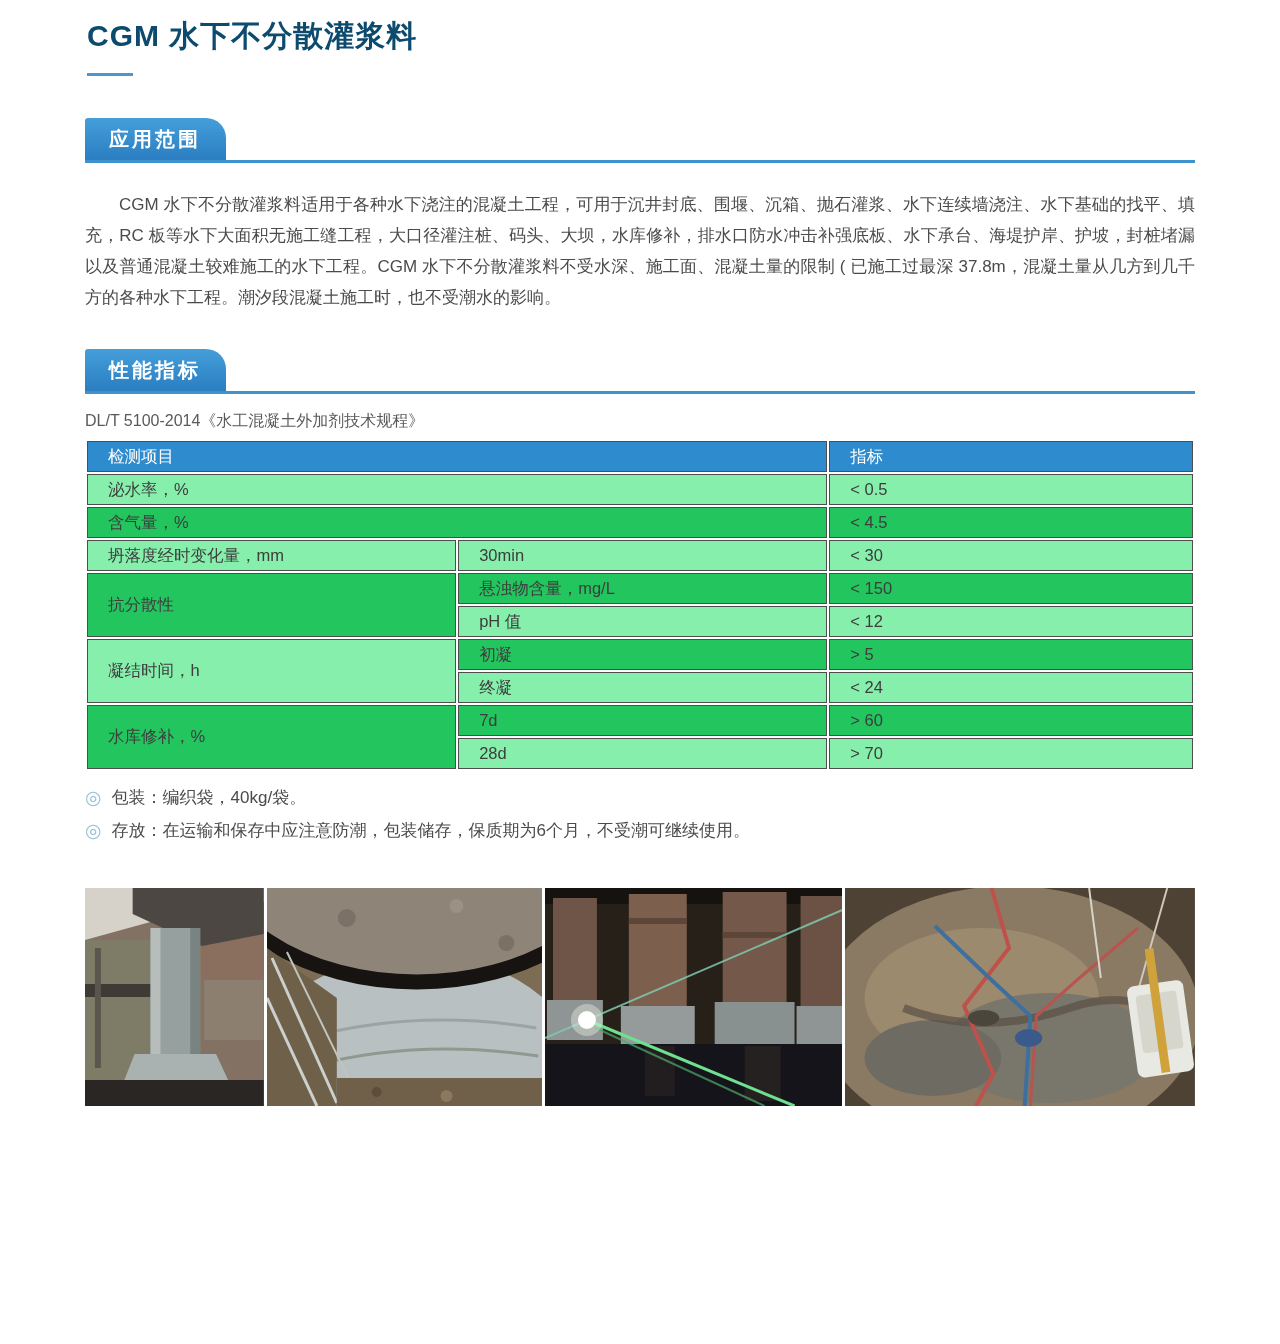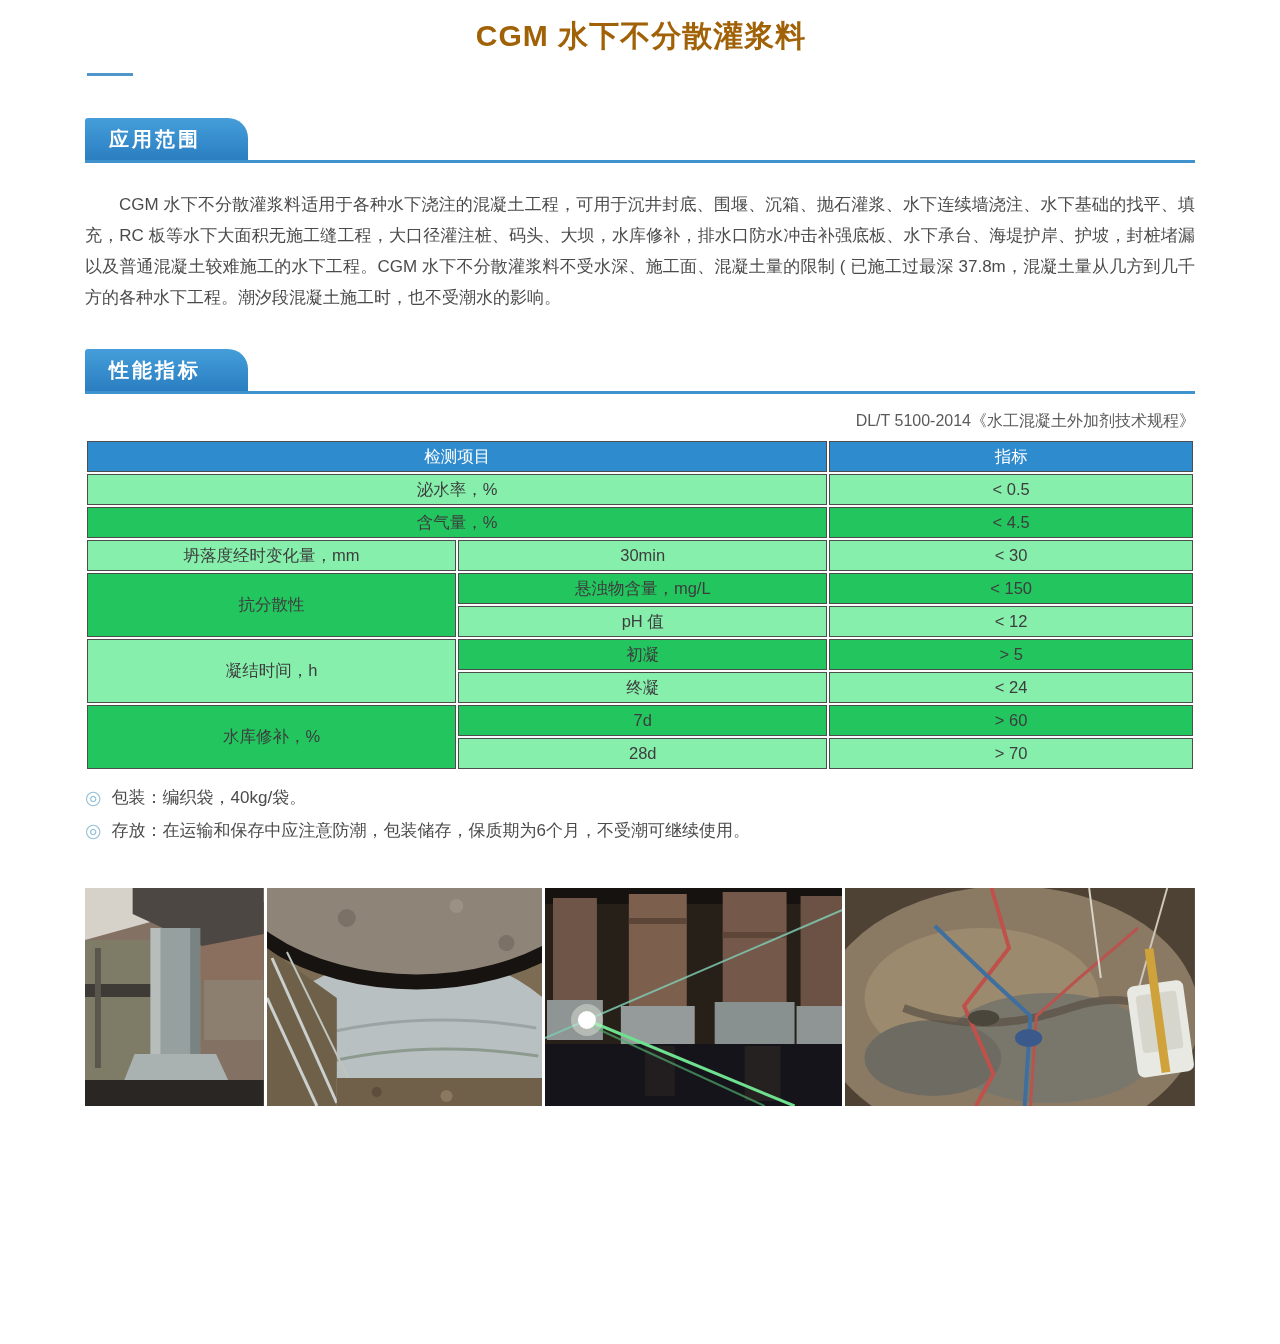--- a/index.html
+++ b/index.html
@@ -4,49 +4,49 @@
 <style>
   html,body { margin:0; padding:0; }
   body {
     width:1280px; height:1344px; background:#ffffff;
     font-family:"Liberation Sans","DejaVu Sans",sans-serif;
     color:#4b4b4b; overflow:hidden;
   }
   .content { padding:0 85px; width:1110px; }
 
   
-  .page-title { font-size:30px; font-weight:700; color:#a16207; margin:16px 0 16px 2px; letter-spacing:1px;text-align:center; }
+  .page-title { font-size:30px; font-weight:700; color:#0c4a6e; margin:16px 0 16px 2px; letter-spacing:1px; }
   .title-dash { width:46px; height:3px; background:#4f96cb; margin:15px 0 0 2px; }
 
   
   .para { font-size:17px; line-height:31px; text-indent:2em; text-align:justify; color:#4b4b4b; }
   .intro { margin:45px 0 0; }
   .app-body { margin:26px 0 0; }
 
   
   .sec-head { border-bottom:3px solid #3e92cd; line-height:0; }
   .sec-head.m1 { margin-top:42px; }
   .sec-head.m2 { margin-top:36px; }
   .sec-head.m3 { margin-top:38px; }
   .sec-tab {
     display:inline-block; line-height:normal;
     background:linear-gradient(180deg,#459eda,#2a7ec1);
     color:#ffffff; font-size:20px; font-weight:700; letter-spacing:3px;
-    padding:8px 47px 7px 24px; border-radius:3px 20px 0 0;
-  }
-
-  
-  .std-caption { text-align:right; font-size:16px; color:#5a5a5a; margin-top:17px; }
+    padding:8px 25px 7px 24px; border-radius:3px 20px 0 0;
+  }
+
+  
+  .std-caption { text-align:left; font-size:16px; color:#5a5a5a; margin-top:17px; }
   table.perf {
     width:100%; border-collapse:separate; border-spacing:2px;
     margin-top:7px; font-size:16.5px; color:#3d3d3d; table-layout:fixed;
   }
   .perf th, .perf td {
-    border:1px solid #4d4d4d; text-align:center;
-    height:27px; padding:1px 0; font-weight:400;
+    border:1px solid #4d4d4d; text-align:left;
+    height:27px; padding:1px 20px; font-weight:400;
   }
   .perf th { background:#2e8bce; color:#ffffff; }
   .perf td.gray { background:#86efac; }
   .perf td.white { background:#22c55e; }
 
   
   .bullets { margin-top:15px; font-size:17px; color:#4b4b4b; }
   .bullet { display:flex; align-items:center; gap:10px; margin-top:10px; }
   .bullet-icon { color:#96c1d6; font-size:19px; line-height:1; }
 

